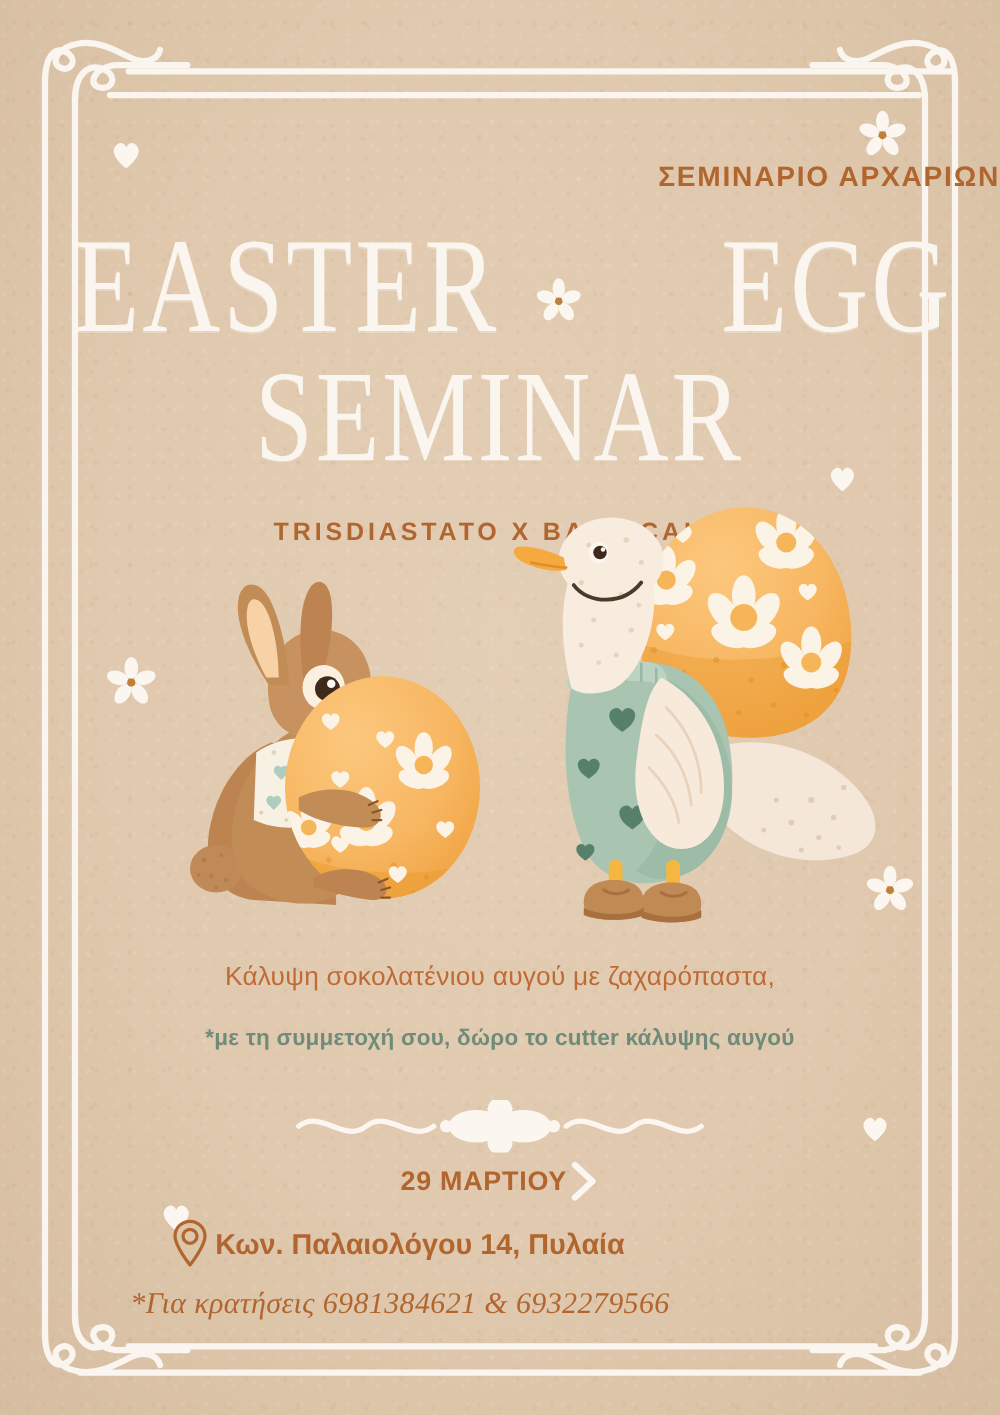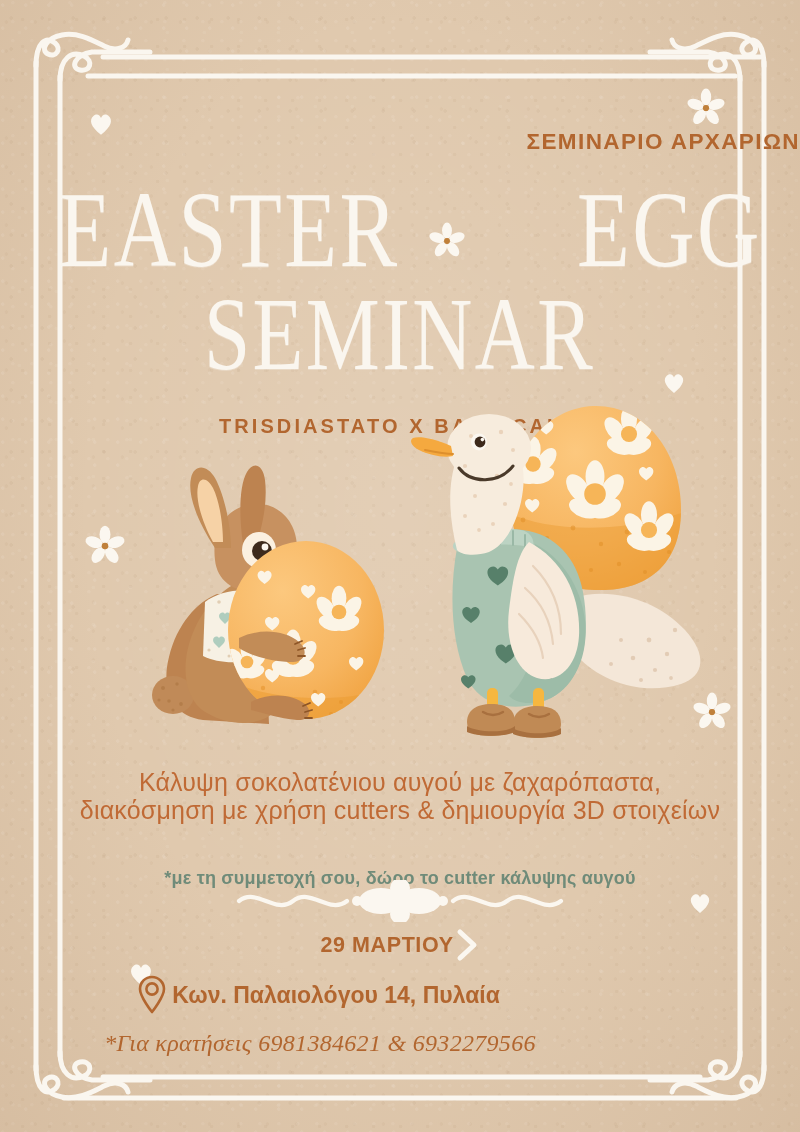--- a/index.html
+++ b/index.html
@@ -44,24 +44,24 @@
   .row2 .inner{display:inline-flex;align-items:center;}
   .row2 .w{font-size:104px;}
 
   .subtitle{
     position:absolute;top:415px;left:0;width:800px;text-align:center;
     color:#b2662f;font-size:20px;font-weight:700;letter-spacing:3.1px;
   }
 
   .body1{
     position:absolute;top:768px;left:0;width:800px;text-align:center;
-    color:#c06a35;font-size:25px;line-height:28px;font-weight:500;letter-spacing:.2px;
+    color:#c06a35;font-size:21px;line-height:28px;font-weight:500;letter-spacing:.2px;
   }
   .body2{
-    position:absolute;top:868px;left:0;width:800px;text-align:center;
+    position:absolute;top:820px;left:0;width:800px;text-align:center;
     color:#6f8b79;font-size:18px;font-weight:600;letter-spacing:.2px;
   }
 
   .dividerwrap{position:absolute;top:880px;left:0;width:800px;display:flex;justify-content:center;}
 
   .daterow{
     position:absolute;top:928px;left:0;width:800px;
     display:flex;align-items:center;justify-content:center;
     color:#b2662f;font-size:21.5px;font-weight:700;letter-spacing:.6px;
   }
@@ -487,21 +487,20 @@
     <path d="M62 330 C62 318 72 312 86 312 C102 312 110 318 110 330 C110 340 100 344 86 344 C70 344 62 340 62 330 Z" fill="#c08a55"></path>
     <path d="M108 332 C108 320 118 314 132 314 C148 314 156 320 156 332 C156 342 146 346 132 346 C116 346 108 342 108 332 Z" fill="#c08a55"></path>
     <path d="M62 334 C70 340 100 342 110 334 L110 340 C98 346 70 344 62 340 Z" fill="#a8703f"></path>
     <path d="M108 336 C116 342 146 344 156 336 L156 342 C144 348 116 346 108 342 Z" fill="#a8703f"></path>
     <path d="M78 320 C84 324 92 324 98 320" fill="none" stroke="#a8703f" stroke-width="2.4" stroke-linecap="round"></path>
     <path d="M124 322 C130 326 138 326 144 322" fill="none" stroke="#a8703f" stroke-width="2.4" stroke-linecap="round"></path>
   </svg>
 
   <div class="body1">
     <div>Κάλυψη σοκολατένιου αυγού με ζαχαρόπαστα,</div>
-    <div>διακόσμηση με χρήση cutters &amp; δημιουργία 3D στοιχείων</div>
   </div>
   <div class="body2">*με τη συμμετοχή σου, δώρο το cutter κάλυψης αυγού</div>
 
   <div class="dividerwrap">
     <svg width="330" height="42" viewBox="0 0 330 42">
       <g fill="none" stroke="#fbf7f0" stroke-width="4.2" stroke-linecap="round">
         <path d="M4 21 C22 7 40 35 58 21 C76 7 94 35 112 21"></path>
         <path d="M218 21 C236 7 254 35 272 21 C290 7 308 35 326 21"></path>
       </g>
       <g fill="#fbf7f0">

